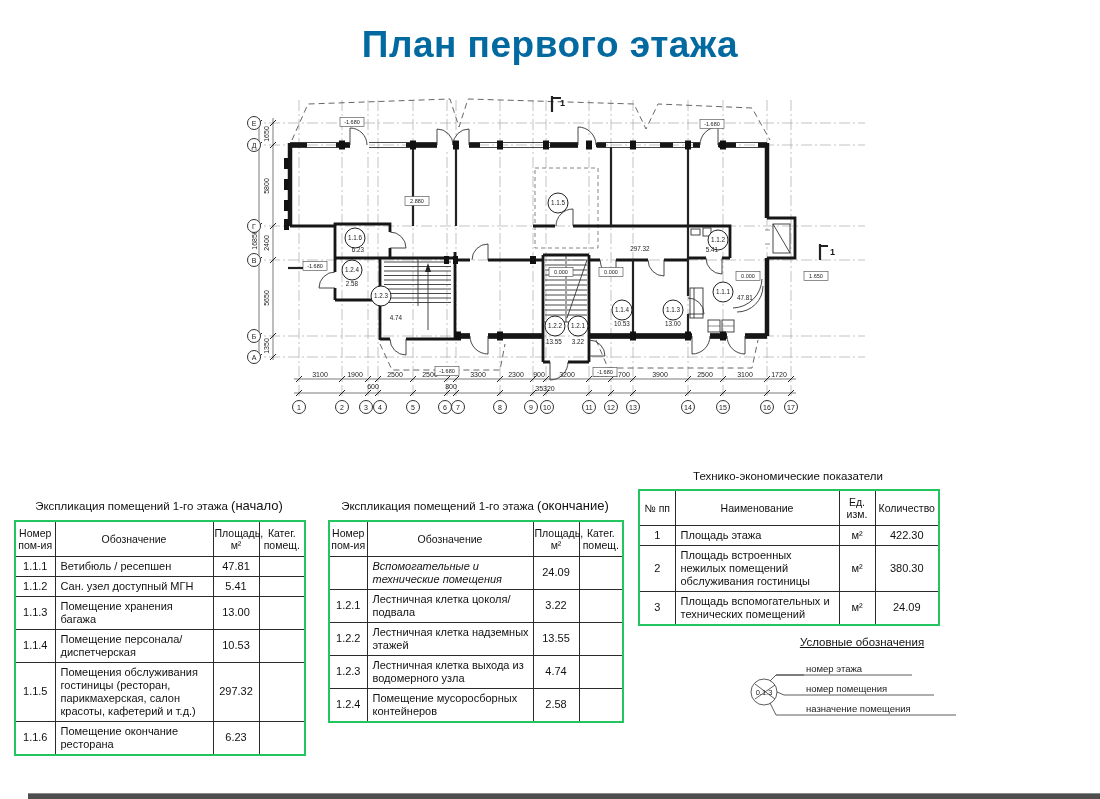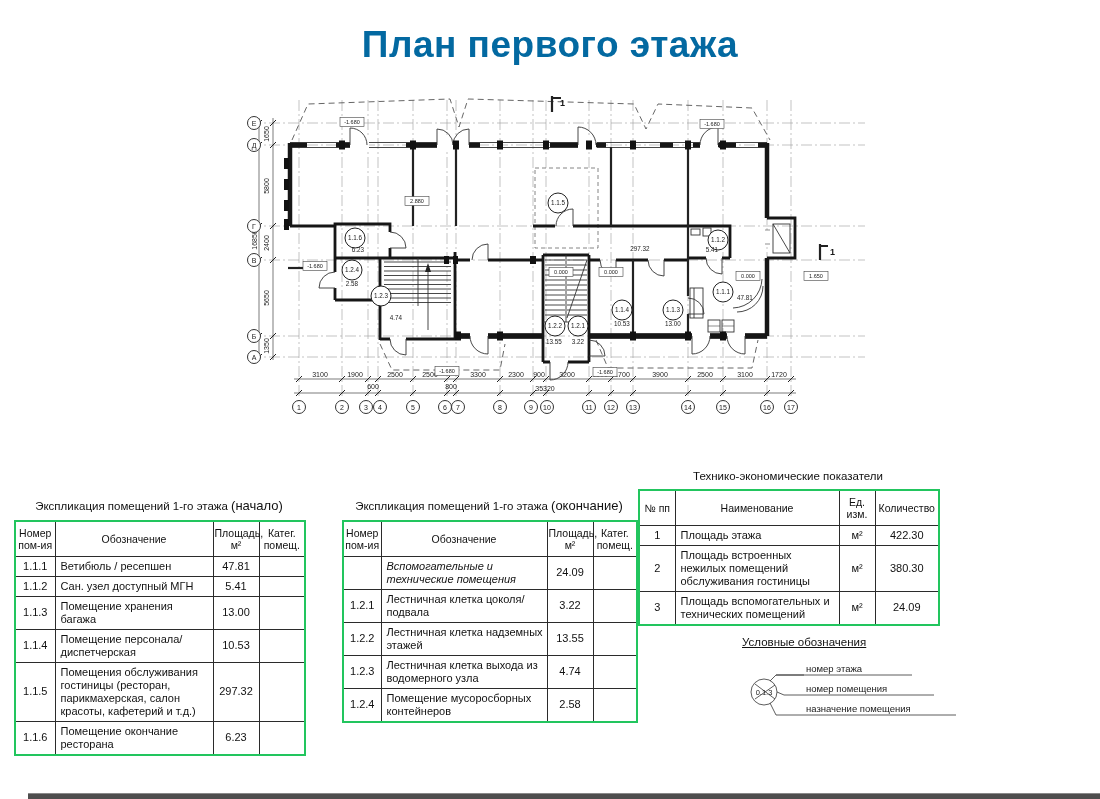--- a/index.html
+++ b/index.html
@@ -38,21 +38,21 @@
   table{border-collapse:collapse;table-layout:fixed;width:100%;}
   table,th,td{border:1px solid #2b2b2b;}
   table{border:2px solid #22c55e;}
   th{font-weight:normal;font-size:10.5px;padding:5px 1px;text-align:center;vertical-align:middle;}
   td{padding:3px 3px;vertical-align:middle;font-size:11px;line-height:1.18;}
   td.c0,td.c2,td.c3{text-align:center;padding-left:1px;padding-right:1px;}
   td.c1{text-align:left;padding-left:5px;}
   td.em{font-style:italic;}
   
   .legend{position:absolute;font-size:11px;}
-  .legend .lg-title{text-decoration:underline;font-size:11.5px;margin-bottom:4px;}
+  .legend .lg-title{text-align:center;text-decoration:underline;font-size:11.5px;margin-bottom:4px;}
   .legend svg{display:block;}
   .lgt{font-size:9.5px;}
   .lgc{font-size:7.5px;text-anchor:middle;}
   .lgline{stroke:#333;stroke-width:.8;fill:none;}
   .bottom-bar{position:absolute;left:28px;right:0;bottom:0;height:5px;background:#4e4e4e;border-top:1px solid #8a8a8a;}
 </style>
 </head>
 <body>
 
 <div class="page">
@@ -537,21 +537,21 @@
           <tr>
             <td class="c0">1.1.6</td>
             <td class="c1">Помещение окончание ресторана</td>
             <td class="c2">6.23</td>
             <td class="c3"></td>
           </tr>
         </tbody>
       </table>
   </div>
 
-  <div class="tblbox" style="left:342px;top:498px;width:294px;">
+  <div class="tblbox" style="left:328px;top:498px;width:294px;">
     <div class="tbl-title">
       <span>Экспликация помещений 1-го этажа</span>
       <span class="note">(окончание)</span>
     </div>
     <table>
         <colgroup>
           <col style="width: 38px;">
           <col style="width: 166px;">
           <col style="width: 46px;">
           <col style="width: 44px;">

